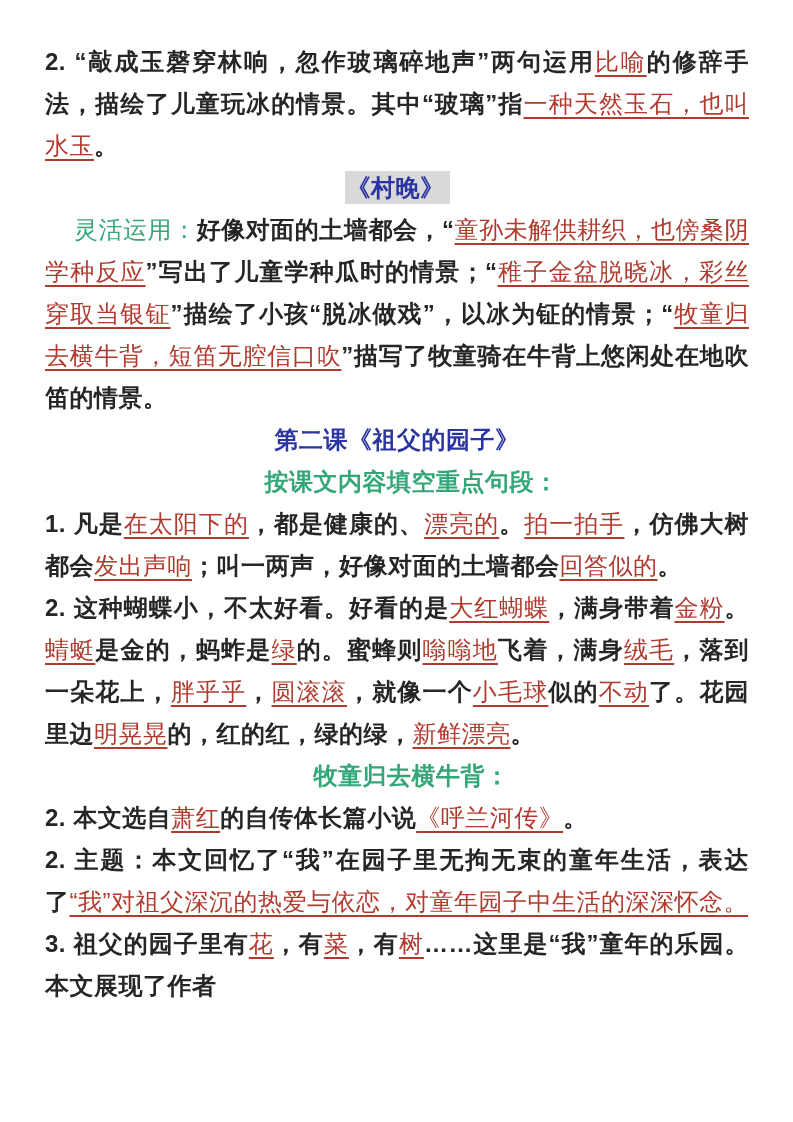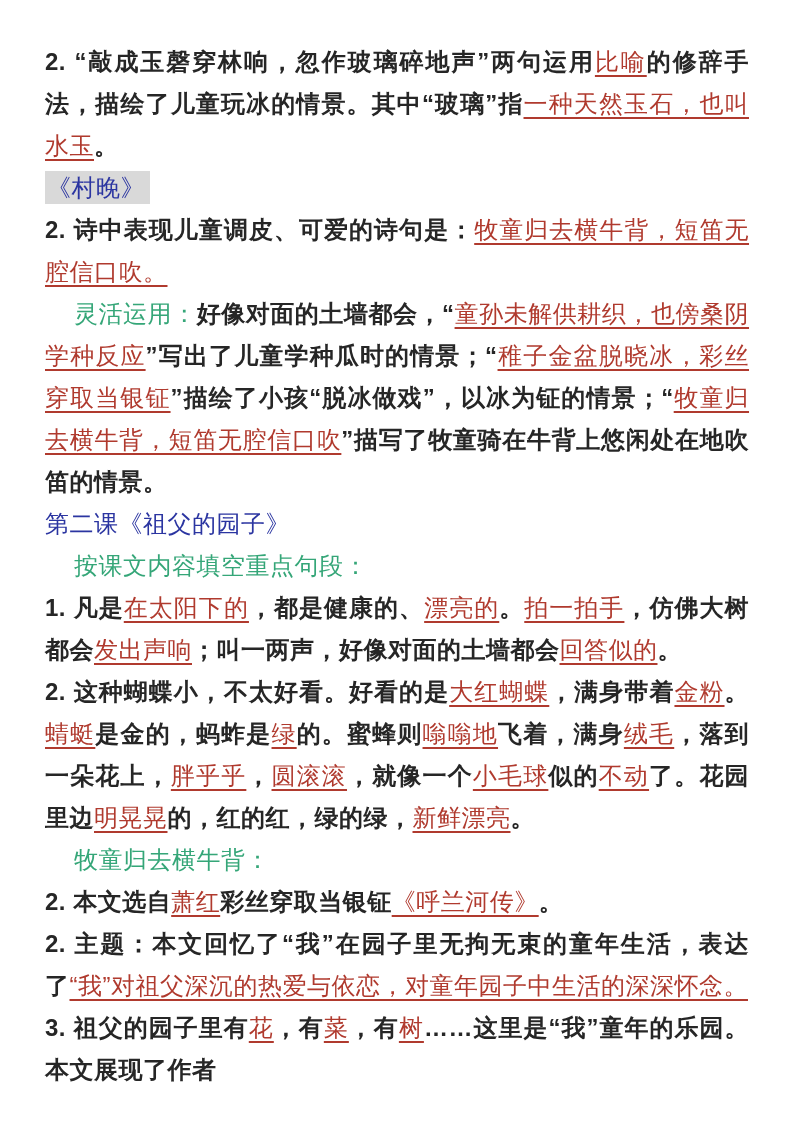--- a/index.html
+++ b/index.html
@@ -26,21 +26,21 @@
     padding: 41px 44px 20px 45px;
     font-size: 24px;
     line-height: 42px;
     letter-spacing: 0.5px;
     color: var(--body-text);
   }
   p.para {
     margin: 0;
     text-align: justify;
   }
-  p.p-highlight, p.p-blue, p.p-green { text-align: left; }
+  p.p-highlight, p.p-blue, p.p-green { text-align: center; font-weight: bold; }
   .s-k { color: var(--body-text); font-weight: bold; }
   .s-r {
     color: var(--red);
     text-decoration: underline;
     text-decoration-color: var(--red);
     text-decoration-thickness: 2px;
     text-underline-offset: 5px;
     text-decoration-skip-ink: none;
   }
   .s-g { color: var(--green); margin-left: 29px; }
@@ -50,23 +50,22 @@
     background: var(--highlight-bg);
     padding: 3px 5px 3px 2px;
   }
 </style>
 </head>
 <body>
 
 <div class="doc" id="doc-root">
     <p class="para p-body"><span class="s-k">2. “敲成玉磬穿林响，忽作玻璃碎地声”两句运用</span><span class="s-r">比喻</span><span class="s-k">的修辞手法，描绘了儿童玩冰的情景。其中“玻璃”指</span><span class="s-r">一种天然玉石，也叫水玉</span><span class="s-k">。</span></p>
     <p class="para p-highlight"><span class="s-hb">《村晚》</span></p>
-    <p class="para p-body"><span class="s-k">2. 诗中表现儿童调皮、可爱的诗句是：</span><span class="s-r">牧童归去横牛背，短笛无腔信口吹。</span></p>
     <p class="para p-body"><span class="s-g">灵活运用：</span><span class="s-k">好像对面的土墙都会，“</span><span class="s-r">童孙未解供耕织，也傍桑阴学种反应</span><span class="s-k">”写出了儿童学种瓜时的情景；“</span><span class="s-r">稚子金盆脱晓冰，彩丝穿取当银钲</span><span class="s-k">”描绘了小孩“脱冰做戏”，以冰为钲的情景；“</span><span class="s-r">牧童归去横牛背，短笛无腔信口吹</span><span class="s-k">”描写了牧童骑在牛背上悠闲处在地吹笛的情景。</span></p>
     <p class="para p-blue"><span class="s-b">第二课《祖父的园子》</span></p>
     <p class="para p-green"><span class="s-g">按课文内容填空重点句段：</span></p>
     <p class="para p-body"><span class="s-k">1. 凡是</span><span class="s-r">在太阳下的</span><span class="s-k">，都是健康的、</span><span class="s-r">漂亮的</span><span class="s-k">。</span><span class="s-r">拍一拍手</span><span class="s-k">，仿佛大树都会</span><span class="s-r">发出声响</span><span class="s-k">；叫一两声，好像对面的土墙都会</span><span class="s-r">回答似的</span><span class="s-k">。</span></p>
     <p class="para p-body"><span class="s-k">2. 这种蝴蝶小，不太好看。好看的是</span><span class="s-r">大红蝴蝶</span><span class="s-k">，满身带着</span><span class="s-r">金粉</span><span class="s-k">。</span><span class="s-r">蜻蜓</span><span class="s-k">是金的，蚂蚱是</span><span class="s-r">绿</span><span class="s-k">的。蜜蜂则</span><span class="s-r">嗡嗡地</span><span class="s-k">飞着，满身</span><span class="s-r">绒毛</span><span class="s-k">，落到一朵花上，</span><span class="s-r">胖乎乎</span><span class="s-k">，</span><span class="s-r">圆滚滚</span><span class="s-k">，就像一个</span><span class="s-r">小毛球</span><span class="s-k">似的</span><span class="s-r">不动</span><span class="s-k">了。花园里边</span><span class="s-r">明晃晃</span><span class="s-k">的，红的红，绿的绿，</span><span class="s-r">新鲜漂亮</span><span class="s-k">。</span></p>
     <p class="para p-green"><span class="s-g">牧童归去横牛背：</span></p>
-    <p class="para p-body"><span class="s-k">2. 本文选自</span><span class="s-r">萧红</span><span class="s-k">彩丝穿取当银钲</span><span class="s-r">《呼兰河传》</span><span class="s-k">。</span></p>
+    <p class="para p-body"><span class="s-k">2. 本文选自</span><span class="s-r">萧红</span><span class="s-k">的自传体长篇小说</span><span class="s-r">《呼兰河传》</span><span class="s-k">。</span></p>
     <p class="para p-body"><span class="s-k">2. 主题：本文回忆了“我”在园子里无拘无束的童年生活，表达了</span><span class="s-r">“我”对祖父深沉的热爱与依恋，对童年园子中生活的深深怀念。</span></p>
     <p class="para p-body"><span class="s-k">3. 祖父的园子里有</span><span class="s-r">花</span><span class="s-k">，有</span><span class="s-r">菜</span><span class="s-k">，有</span><span class="s-r">树</span><span class="s-k">……这里是“我”童年的乐园。本文展现了作者</span></p>
   </div>
 
 </body></html>

